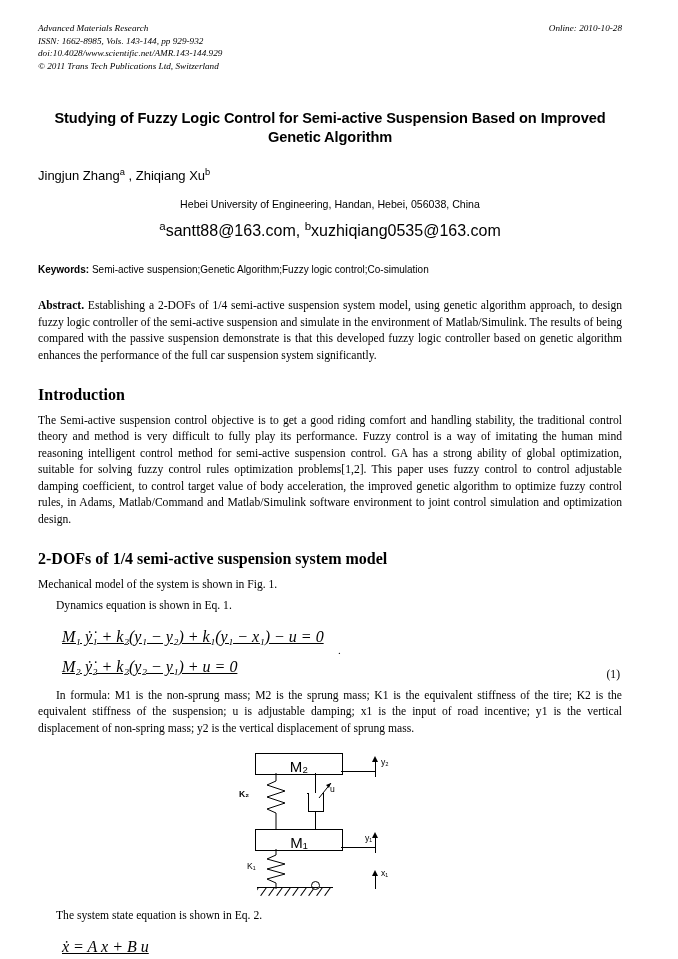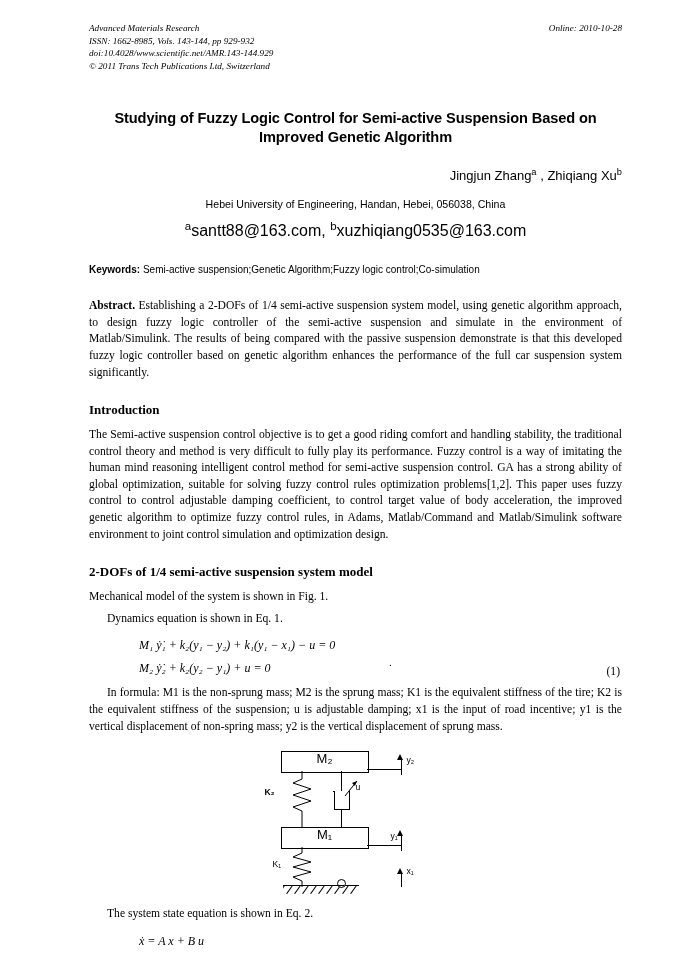--- a/index.html
+++ b/index.html
@@ -13,21 +13,21 @@
     font-family: "Liberation Serif", serif;
     color: #000000;
     position: relative;
     overflow: hidden;
   }
   .page {
     position: relative;
     width: 678px;
     height: 959px;
     box-sizing: border-box;
-    padding: 22px 56px 0 89px;
+    padding: 22px 56px 0 38px;
   }
 
   
   .hdr {
     display: flex;
     justify-content: space-between;
     align-items: flex-start;
     font-style: italic;
     font-size: 9.2px;
     line-height: 1.38;
@@ -43,21 +43,21 @@
     line-height: 1.32;
     text-align: center;
     margin-top: 36px;
     letter-spacing: -0.1px;
   }
 
   
   .authors {
     font-family: "Liberation Sans", sans-serif;
     font-size: 13px;
-    text-align: right;
+    text-align: left;
     margin-top: 21px;
   }
   .affil {
     font-family: "Liberation Sans", sans-serif;
     font-size: 10.6px;
     text-align: center;
     margin-top: 15px;
   }
   .emails {
     font-family: "Liberation Sans", sans-serif;
@@ -81,21 +81,21 @@
     margin-top: 23px;
     font-size: 11.6px;
     line-height: 1.43;
     text-align: justify;
   }
   .abstract b { font-weight: bold; }
 
   
   .h2 {
     font-weight: bold;
-    font-size: 13px;
+    font-size: 16px;
     margin-top: 21px;
     margin-bottom: 0;
   }
   .para {
     font-size: 11.6px;
     line-height: 1.43;
     text-align: justify;
     margin-top: 9px;
   }
   .para.indent { text-indent: 18px; }
@@ -103,24 +103,25 @@
 
   
   .eqblock {
     position: relative;
     margin-top: 7px;
     min-height: 46px;
   }
   .eqline {
     font-family: "Liberation Serif", serif;
     font-style: italic;
-    font-size: 12px;
-    margin-left: 50px;
+    font-size: 16px;
+    margin-left: 24px;
     line-height: 1.9;
     white-space: nowrap;
+    text-decoration: underline;
   }
   .eqnum {
     position: absolute;
     right: 2px;
     bottom: 2px;
     font-style: normal;
     font-size: 11.6px;
   }
   .eqdot {
     position: absolute;
@@ -138,24 +139,24 @@
     width: 230px;
     height: 152px;
     font-family: "Liberation Sans", sans-serif;
     font-size: 8.6px;
   }
   .mbox {
     position: absolute;
     border: 1px solid #000;
     background: #fff;
     text-align: center;
-    font-size: 13px;
+    font-size: 15px;
     line-height: 1;
     display: flex;
-    align-items: flex-start;
+    align-items: flex-end;
     justify-content: center;
   }
   .m2box { left: 40px; top: 2px; width: 86px; height: 20px; }
   .m1box { left: 40px; top: 78px; width: 86px; height: 20px; }
   .vline {
     position: absolute;
     width: 1px;
     background: #000;
   }
   .hline {

